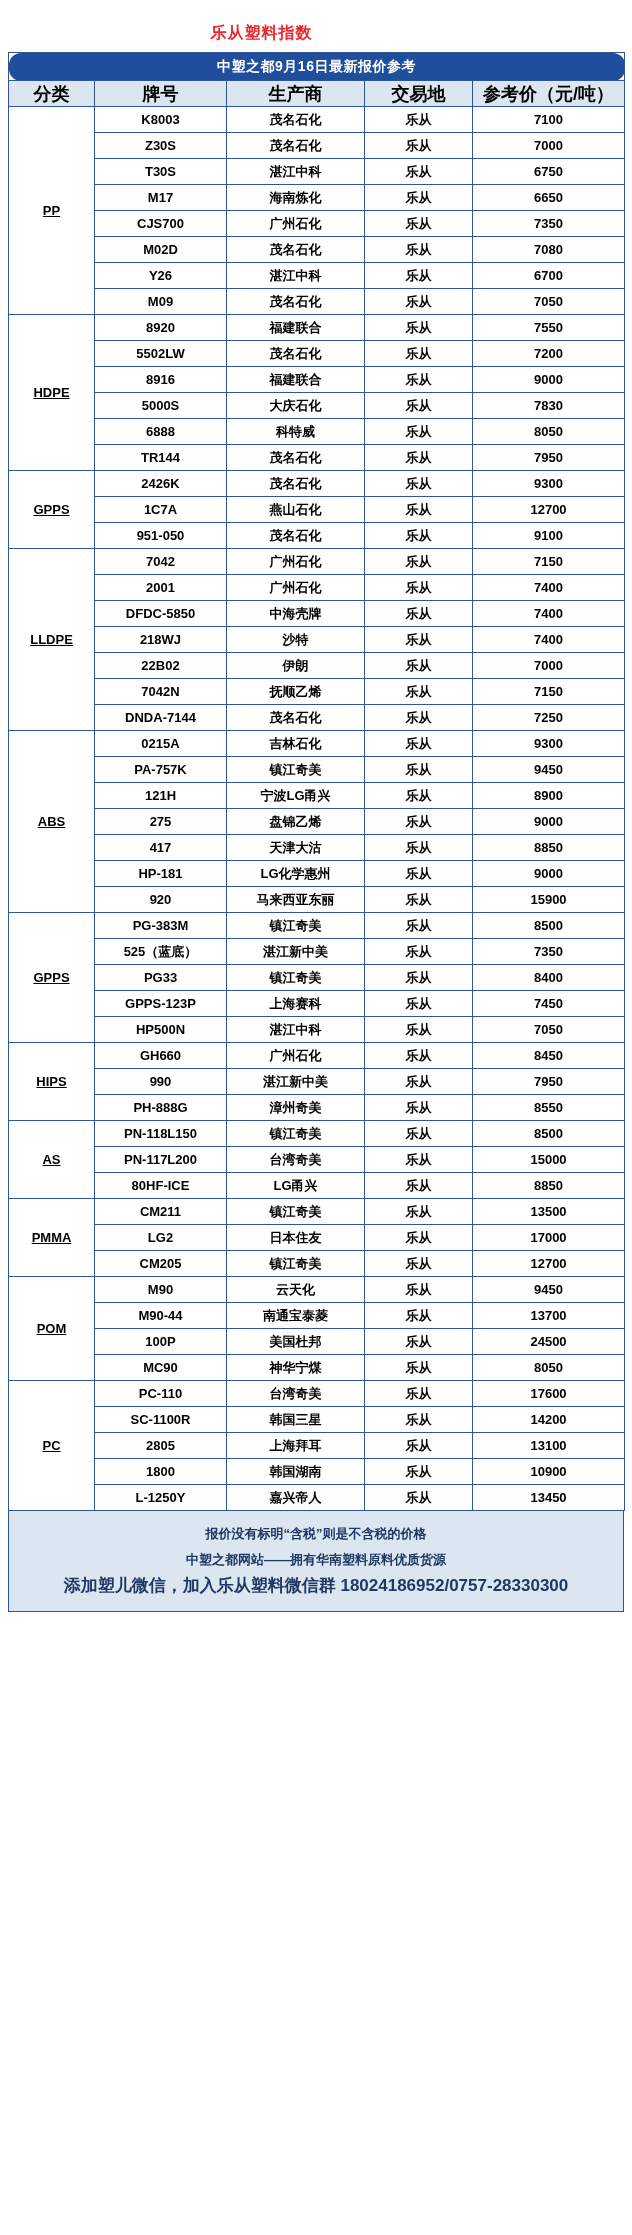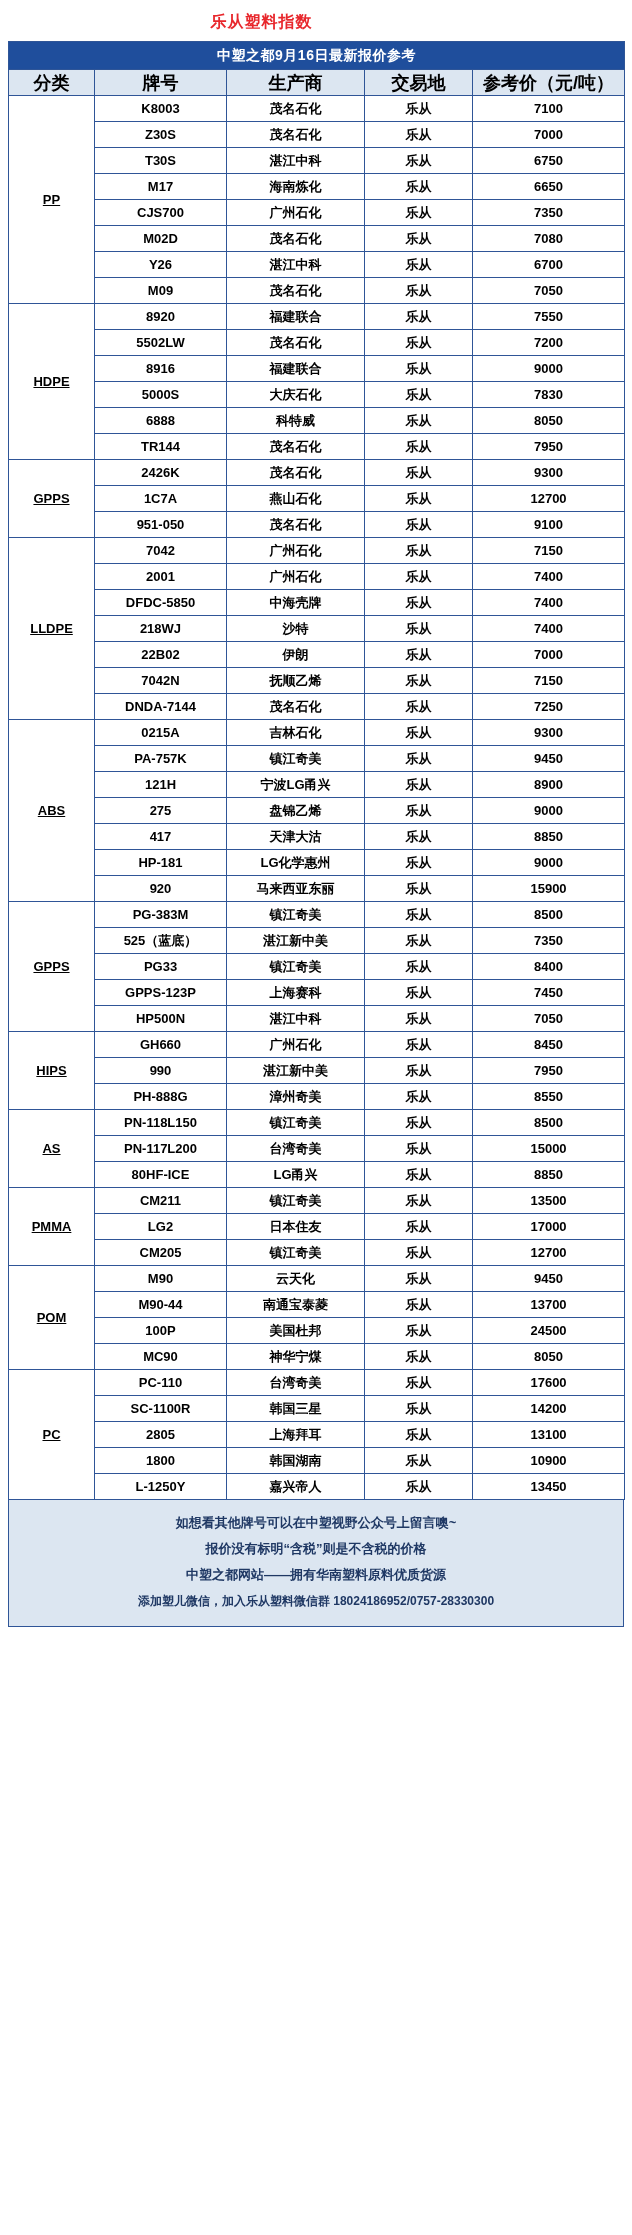--- a/index.html
+++ b/index.html
@@ -2,21 +2,21 @@
 <html><head>
 <meta charset="utf-8">
 <style>
   html,body{margin:0;padding:0;background:#ffffff;}
   body{
     font-family:"Liberation Sans", sans-serif;
     width:632px;
     color:#000;
     -webkit-font-smoothing:antialiased;
   }
-  .wrap{width:523px;box-sizing:border-box;padding:6px 8px 0 8px;}
+  .wrap{width:523px;box-sizing:border-box;padding:17px 8px 0 8px;}
   .title-bar{
     text-align:center;
     padding:6px 0 8px 0;
   }
   .title-bar .t{
     color:#e8272c;
     font-weight:bold;
     font-size:16px;
     letter-spacing:1px;
   }
@@ -35,20 +35,21 @@
     padding:0 2px;
     box-sizing:border-box;
     color:#000;
   }
   tr.subhead td{
     background:#1f4e9c;
     color:#ffffff;
     font-size:14px;
     height:28px;
     letter-spacing:.5px;
+    border-radius:12px;
   }
   tr.colhead td{
     background:#dce6f1;
     font-size:18px;
     height:26px;
   }
   td.cat{
     background:#ffffff;
     font-size:14px;
     text-decoration:underline;
@@ -67,21 +68,21 @@
     background:#dce6f1;
     text-align:center;
     padding:10px 6px 12px 6px;
   }
   .footer div{
     font-size:13px;
     font-weight:bold;
     color:#1f3864;
     line-height:26px;
   }
-  .footer div.small{font-size:12px;}
+  .footer div.small{font-size:17px;}
 </style>
 </head>
 <body>
 
 <div class="wrap">
 
   <div class="title-bar">
     <span class="t">乐从塑料指数</span>
   </div>
 
@@ -436,19 +437,18 @@
         <tr>
           <td>L-1250Y</td>
           <td>嘉兴帝人</td>
           <td>乐从</td>
           <td>13450</td>
         </tr>
       </tbody>
   </table>
 
   <div class="footer">
-    <div>如想看其他牌号可以在中塑视野公众号上留言噢~</div>
     <div>报价没有标明“含税”则是不含税的价格</div>
     <div>中塑之都网站——拥有华南塑料原料优质货源</div>
     <div class="small">添加塑儿微信，加入乐从塑料微信群 18024186952/0757-28330300</div>
   </div>
 
 </div>
 
 </body></html>

